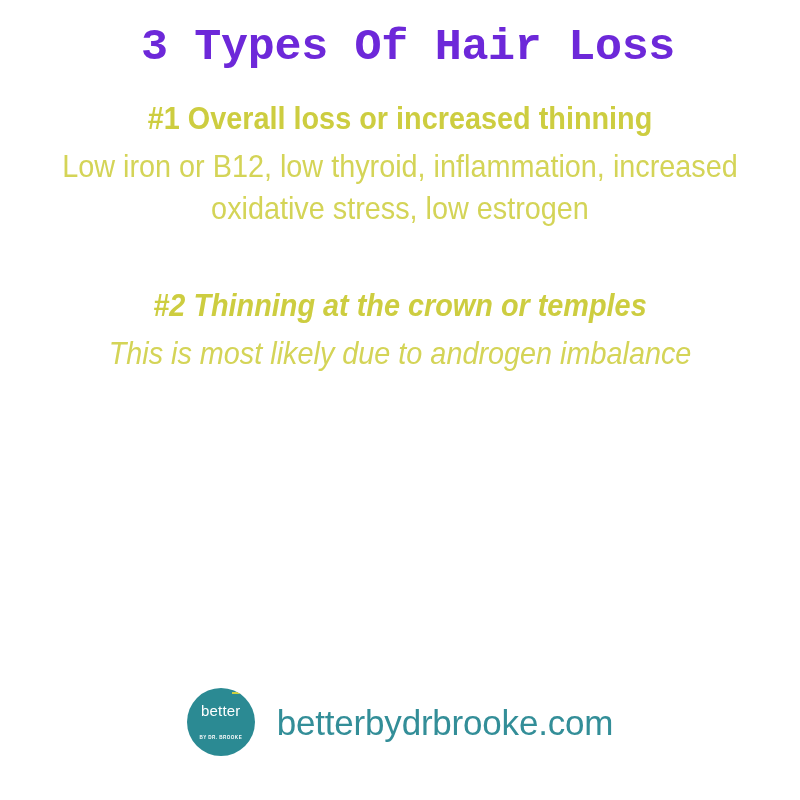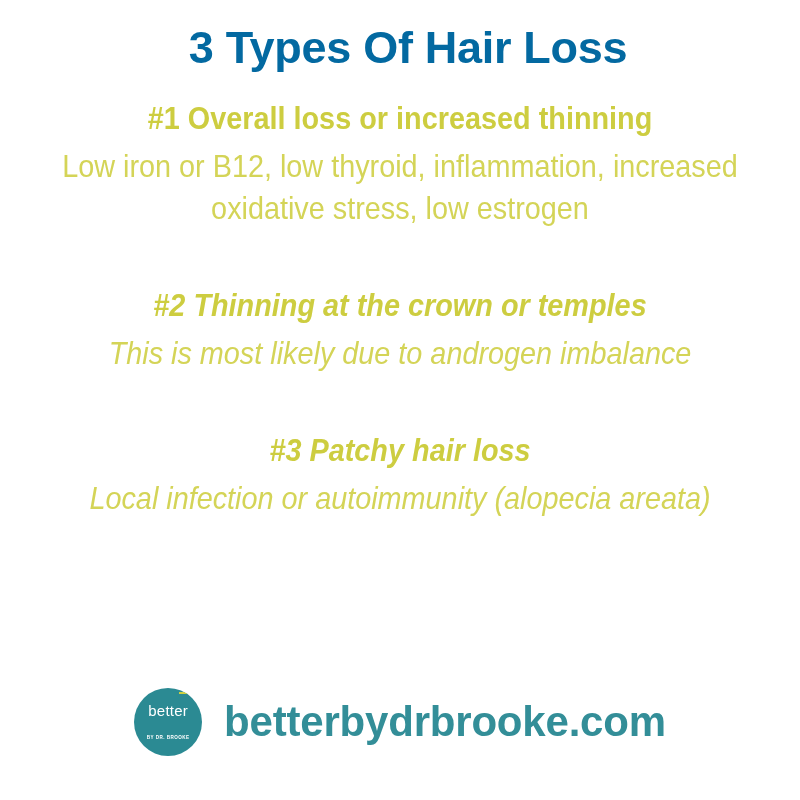--- a/index.html
+++ b/index.html
@@ -22,26 +22,26 @@
     background: #ffffff;
     box-sizing: border-box;
     display: flex;
     flex-direction: column;
     align-items: center;
   }
 
   
   .title {
     margin-top: 22px;
-    font-family: Liberation Sans, sans-serif;
+    font-family: Liberation Mono, monospace;
     font-weight: bold;
     font-size: 45px;
     line-height: 1.15;
     letter-spacing: -0.3px;
-    color: #0369a1;
+    color: #6d28d9;
     text-align: center;
     white-space: nowrap;
     margin-left: 16px;
   }
 
   
   .sections {
     width: 760px;
     margin-top: 26px;
     display: flex;
@@ -139,22 +139,22 @@
     font-size: 4.6px;
     font-weight: bold;
     letter-spacing: 0.45px;
     color: #ffffff;
     line-height: 1;
     white-space: nowrap;
   }
 
   .site-url {
     font-family: "Liberation Sans", "DejaVu Sans", sans-serif;
-    font-size: 42px;
-    font-weight: bold;
+    font-size: 35px;
+    font-weight: normal;
     letter-spacing: -0.2px;
     color: #338e98;
     line-height: 1;
     white-space: nowrap;
   }
 </style>
 </head>
 <body>
 
 <div class="infographic">
@@ -166,24 +166,20 @@
     <div class="section">
       <div class="section-heading">#1 Overall loss or increased thinning</div>
       <div class="section-body">Low iron or B12, low thyroid, inflammation, increased oxidative stress, low estrogen</div>
     </div>
 
     <div class="section">
       <div class="section-heading">#2 Thinning at the crown or temples</div>
       <div class="section-body">This is most likely due to androgen imbalance</div>
     </div>
 
-    <div class="section">
-      <div class="section-heading">#3 Patchy hair loss</div>
-      <div class="section-body">Local infection or autoimmunity (alopecia areata)</div>
-    </div>
 
   </div>
 
   <div class="footer">
 
     <div class="logo-badge">
       <div class="logo-wordmark">better</div>
       <div class="logo-crossbar"></div>
       <div class="logo-tagline">BY DR. BROOKE</div>
     </div>

